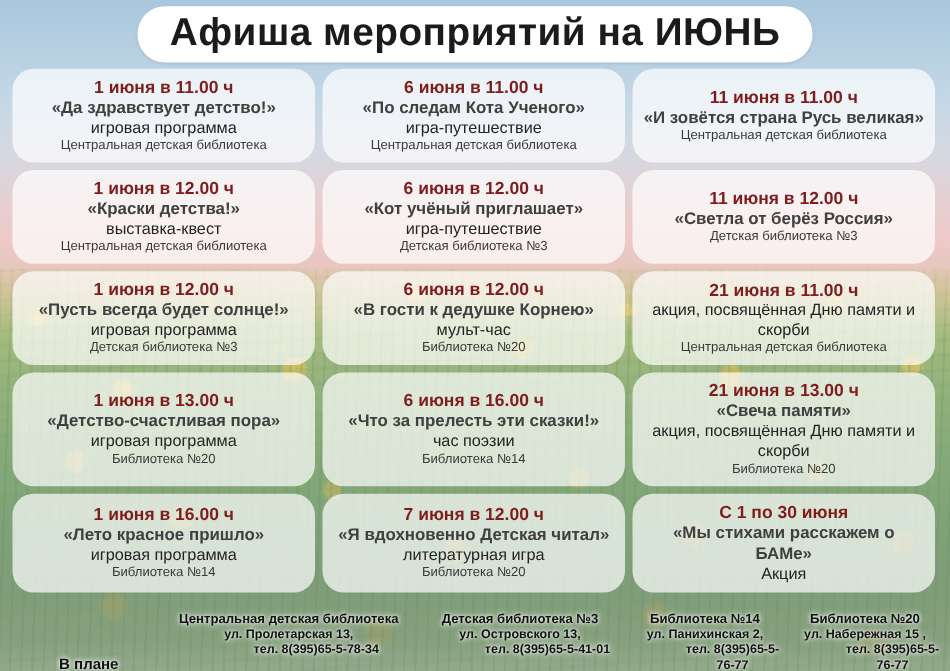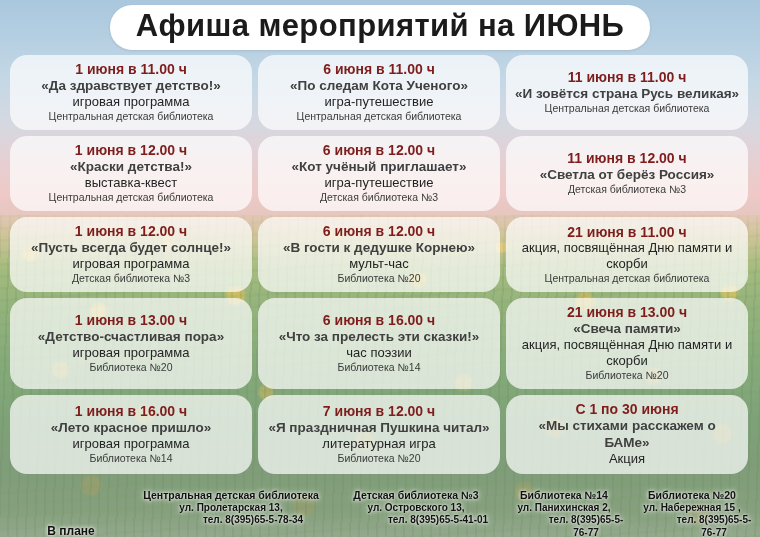--- a/index.html
+++ b/index.html
@@ -223,21 +223,21 @@
 
     <div class="card">
       <div class="c-date">1 июня в 16.00 ч</div>
       <div class="c-title">«Лето красное пришло»</div>
       <div class="c-kind">игровая программа</div>
       <div class="c-place">Библиотека №14</div>
     </div>
 
     <div class="card">
       <div class="c-date">7 июня в 12.00 ч</div>
-      <div class="c-title">«Я праздничная Пушкина читал»</div>
+      <div class="c-title">«Я вдохновенно Детская читал»</div>
       <div class="c-kind">литературная игра</div>
       <div class="c-place">Библиотека №20</div>
     </div>
 
     <div class="card">
       <div class="c-date">С 1 по 30 июня</div>
       <div class="c-title">«Мы стихами расскажем о БАМе»</div>
       <div class="c-kind">Акция</div>
     </div>
 

